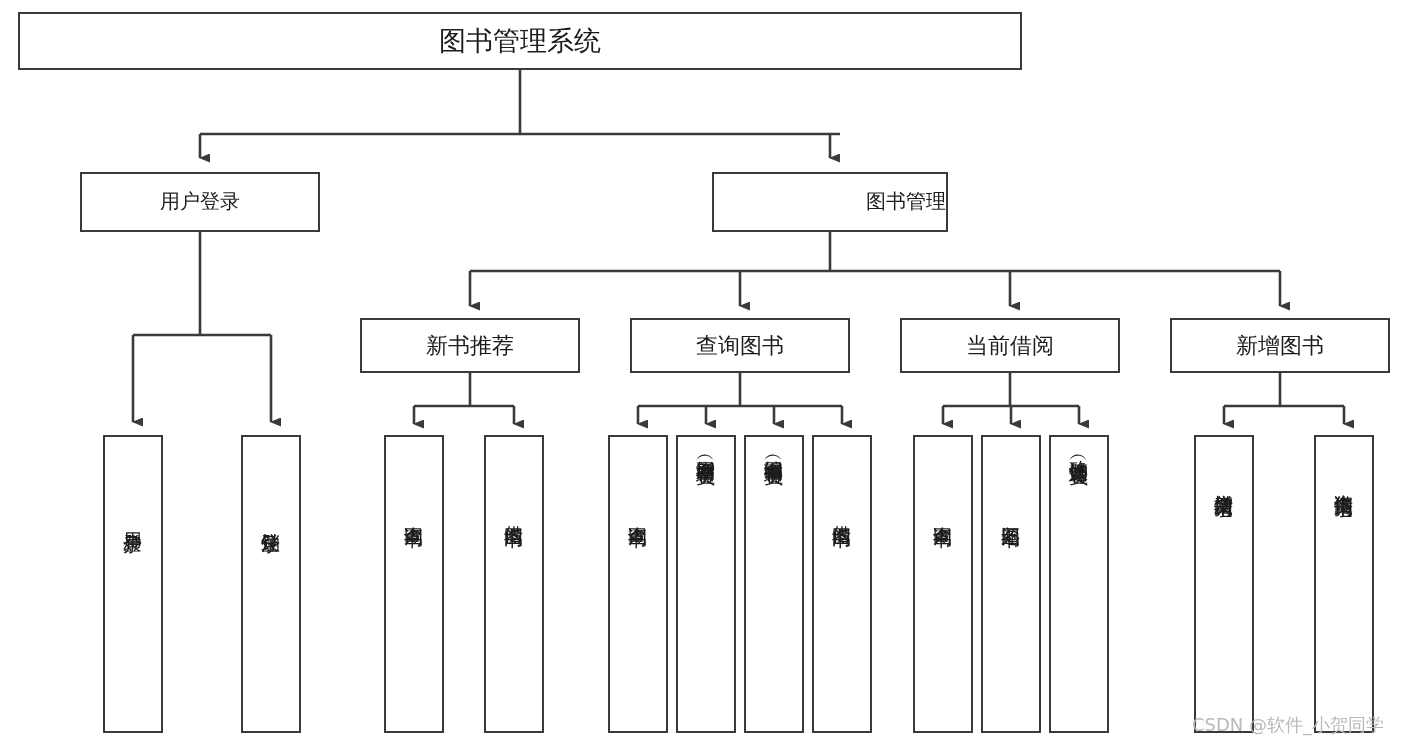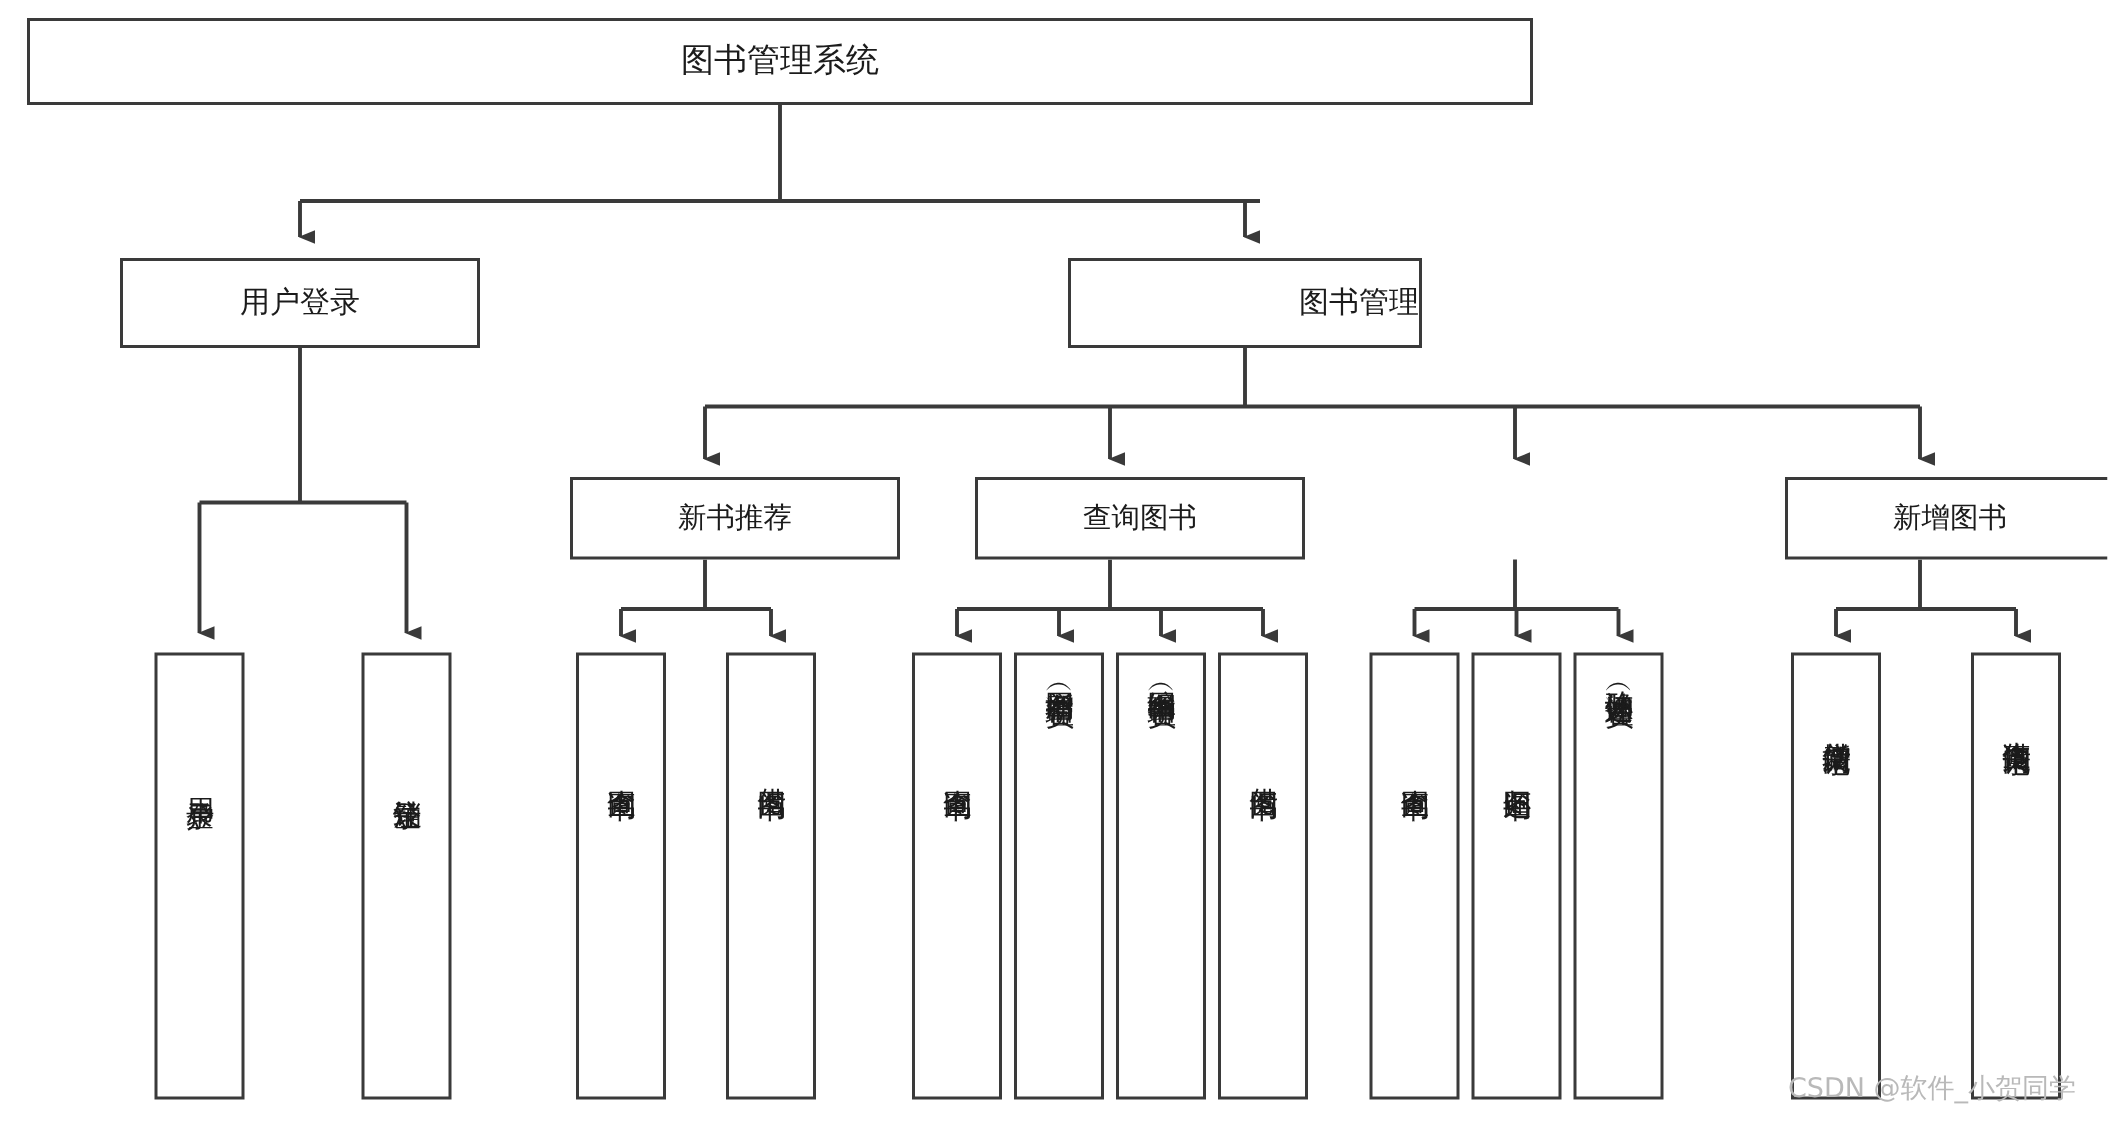--- a/index.html
+++ b/index.html
@@ -31,28 +31,27 @@
     box-sizing: border-box;
     background: #ffffff;
     border: 2.5px solid #3a3a3a;
     display: flex;
     align-items: center;
     justify-content: center;
     color: #1b1b1b;
     z-index: 2;
   }
   .node.root {
-    font-size: 22px;
+    font-size: 27px;
   }
   .node.lvl2 {
     font-size: 20px;
   }
   .node.lvl3 {
-    font-size: 19px;
-    margin-left: 20px;
+    font-size: 22px;
   }
   .node.leaf {
     font-size: 19px;
     align-items: flex-start;
     padding-top: 6px;
   }
   .node .label {
     line-height: 1.18;
     white-space: nowrap;
   }
@@ -141,20 +140,23 @@
   </div>
 
   <div class="node lvl3" style="left:360px; top:318px; width:220px; height:55px;">
     <span class="label">新书推荐</span>
   </div>
 
   <div class="node lvl3" style="left:630px; top:318px; width:220px; height:55px;">
     <span class="label">查询图书</span>
   </div>
 
+  <div class="node lvl3" style="left:900px; top:318px; width:220px; height:55px;">
+    <span class="label">当前借阅</span>
+  </div>
 
   <div class="node lvl3" style="left:1170px; top:318px; width:220px; height:55px;">
     <span class="label">新增图书</span>
   </div>
 
   <div class="node leaf" style="left:103px; top:435px; width:60px; height:298px; padding-top:80px;">
     <span class="label">用户登录</span>
   </div>
 
   <div class="node leaf" style="left:241px; top:435px; width:60px; height:298px; padding-top:80px;">

